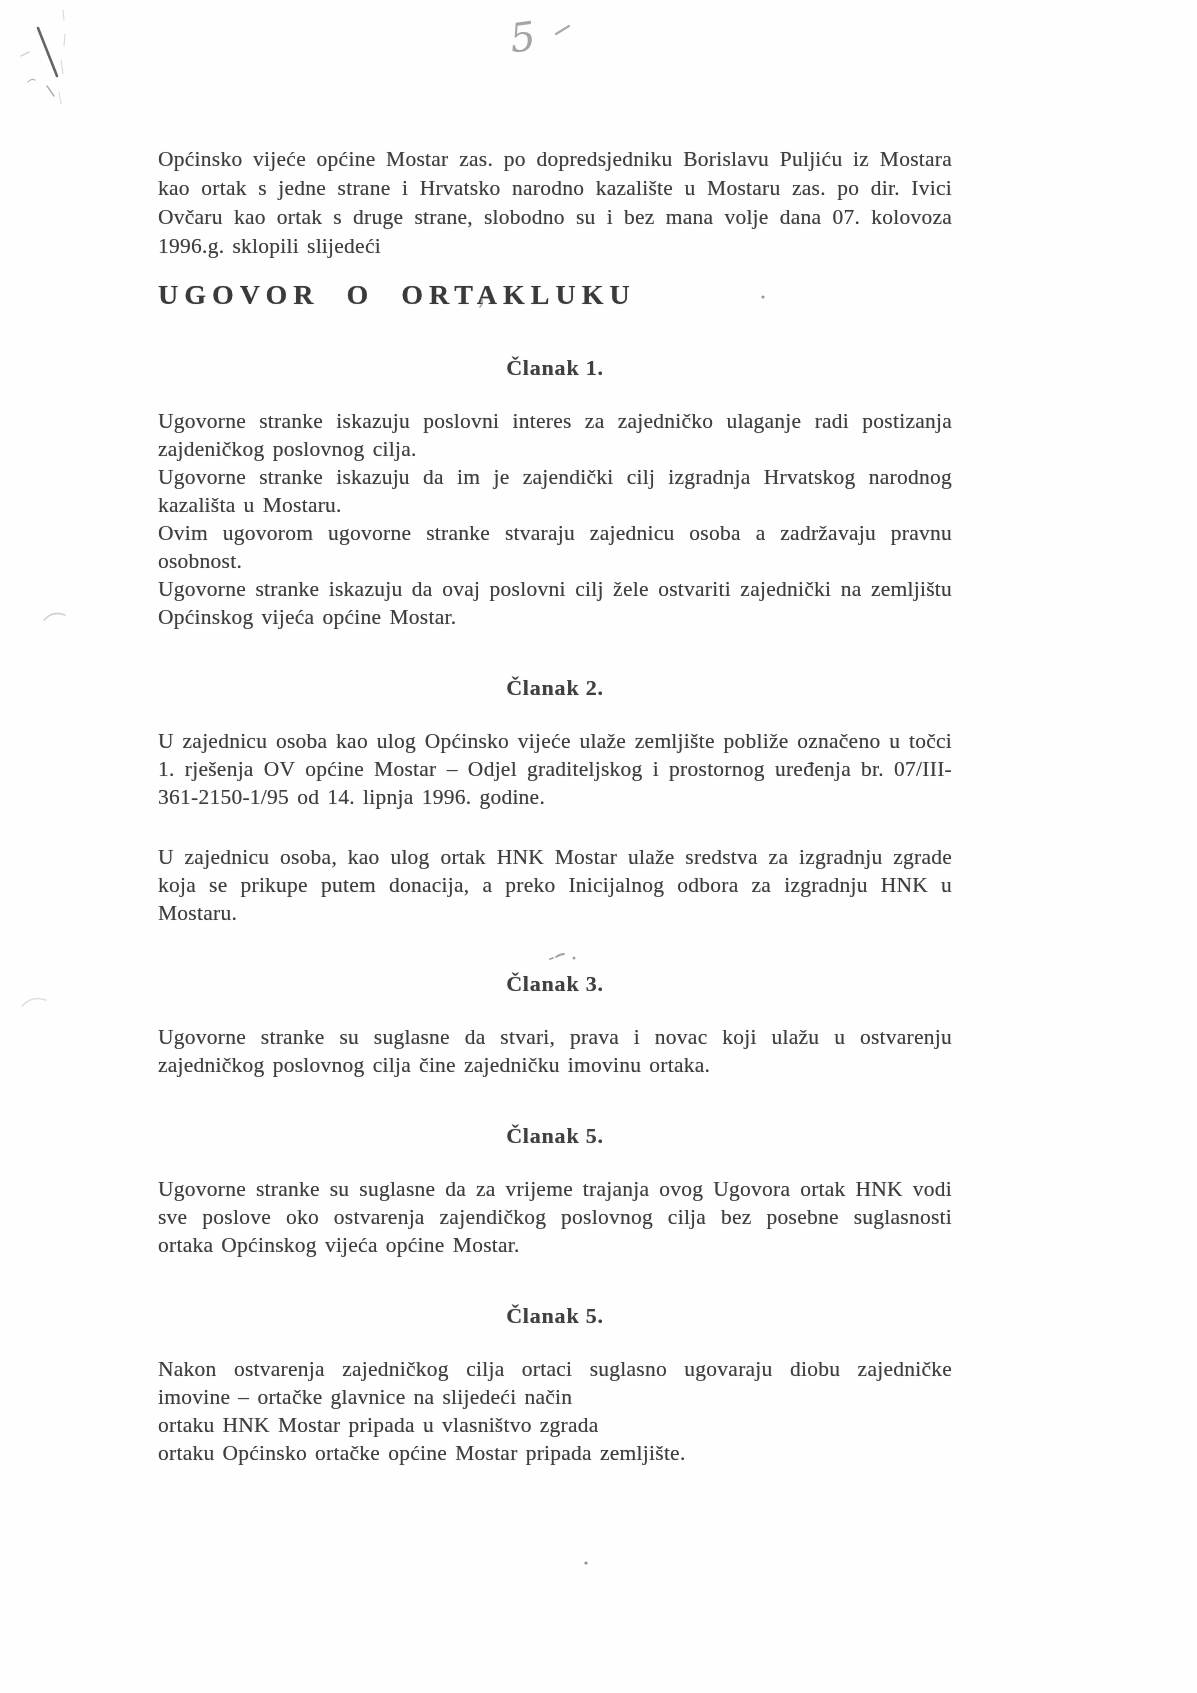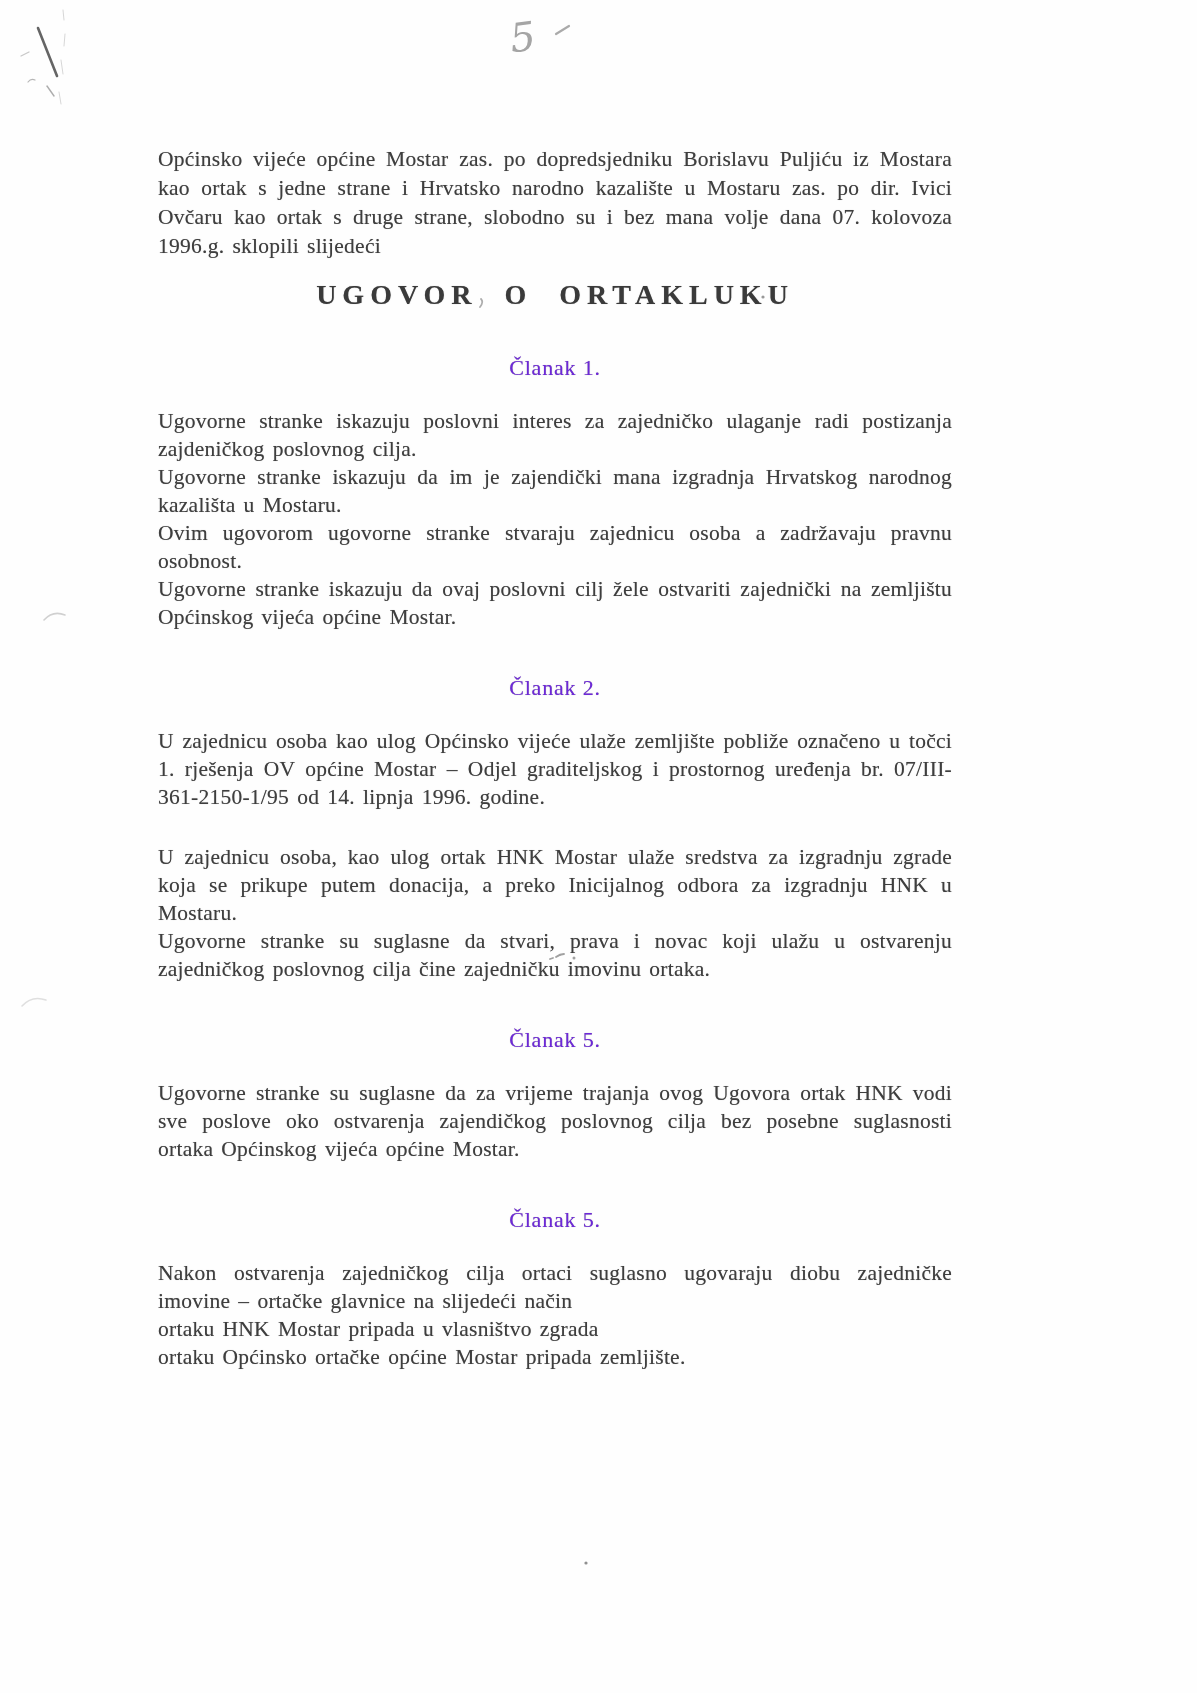--- a/index.html
+++ b/index.html
@@ -33,36 +33,35 @@
     font-size:21.5px;
     line-height:29px;
     text-align:justify;
     letter-spacing:0.25px;
     word-spacing:2.5px;
     color:#3e3e3e;
     text-shadow:0 0 0.7px rgba(80,80,80,0.55);
   }
   .article .para { line-height:28px; }
   .title {
-    text-align:center;
     font-size:28px;
     font-weight:600;
     letter-spacing:6px;
     word-spacing:14px;
     margin:18px 0 0 0;
     color:#3a3a3a;
     text-shadow:0 0 0.8px rgba(80,80,80,0.6);
   }
   .heading {
     text-align:center;
     font-size:22px;
-    font-weight:400;
+    font-weight:700;
     letter-spacing:0.8px;
     margin:44px 0 26px 0;
-    color:#6d28d9;
+    color:#404040;
     text-shadow:0 0 0.7px rgba(80,80,80,0.55);
   }
   .article { margin:0; }
   .article .para + .para { margin-top:0; }
   .article.gapped .para + .para { margin-top:32px; }
 </style>
 </head>
 <body>
 
 <div class="scan-layer">
@@ -98,32 +97,33 @@
 
 <main class="doc">
 
   <p class="para">Općinsko vijeće općine Mostar zas. po dopredsjedniku Borislavu Puljiću iz Mostara kao ortak s jedne strane i Hrvatsko narodno kazalište u Mostaru zas. po dir. Ivici Ovčaru kao ortak s druge strane, slobodno su i bez mana volje dana 07. kolovoza 1996.g. sklopili slijedeći</p>
 
   <h1 class="title">UGOVOR O ORTAKLUKU</h1>
 
   <section class="article">
     <h2 class="heading">Članak 1.</h2>
     <p class="para">Ugovorne stranke iskazuju poslovni interes za zajedničko ulaganje radi postizanja zajdeničkog poslovnog cilja.</p>
-    <p class="para">Ugovorne stranke iskazuju da im je zajendički mana izgradnja Hrvatskog narodnog kazališta u Mostaru.</p>
+    <p class="para">Ugovorne stranke iskazuju da im je zajendički cilj izgradnja Hrvatskog narodnog kazališta u Mostaru.</p>
     <p class="para">Ovim ugovorom ugovorne stranke stvaraju zajednicu osoba a zadržavaju pravnu osobnost.</p>
     <p class="para">Ugovorne stranke iskazuju da ovaj poslovni cilj žele ostvariti zajednički na zemljištu Općinskog vijeća općine Mostar.</p>
   </section>
 
   <section class="article gapped">
     <h2 class="heading">Članak 2.</h2>
     <p class="para">U zajednicu osoba kao ulog Općinsko vijeće ulaže zemljište pobliže označeno u točci 1. rješenja OV općine Mostar – Odjel graditeljskog i prostornog uređenja br. 07/III-361-2150-1/95 od 14. lipnja 1996. godine.</p>
     <p class="para">U zajednicu osoba, kao ulog ortak HNK Mostar ulaže sredstva za izgradnju zgrade koja se prikupe putem donacija, a preko Inicijalnog odbora za izgradnju HNK u Mostaru.</p>
   </section>
 
   <section class="article">
+    <h2 class="heading">Članak 3.</h2>
     <p class="para">Ugovorne stranke su suglasne da stvari, prava i novac koji ulažu u ostvarenju zajedničkog poslovnog cilja čine zajedničku imovinu ortaka.</p>
   </section>
 
   <section class="article">
     <h2 class="heading">Članak 5.</h2>
     <p class="para">Ugovorne stranke su suglasne da za vrijeme trajanja ovog Ugovora ortak HNK vodi sve poslove oko ostvarenja zajendičkog poslovnog cilja bez posebne suglasnosti ortaka Općinskog vijeća općine Mostar.</p>
   </section>
 
   <section class="article">
     <h2 class="heading">Članak 5.</h2>

